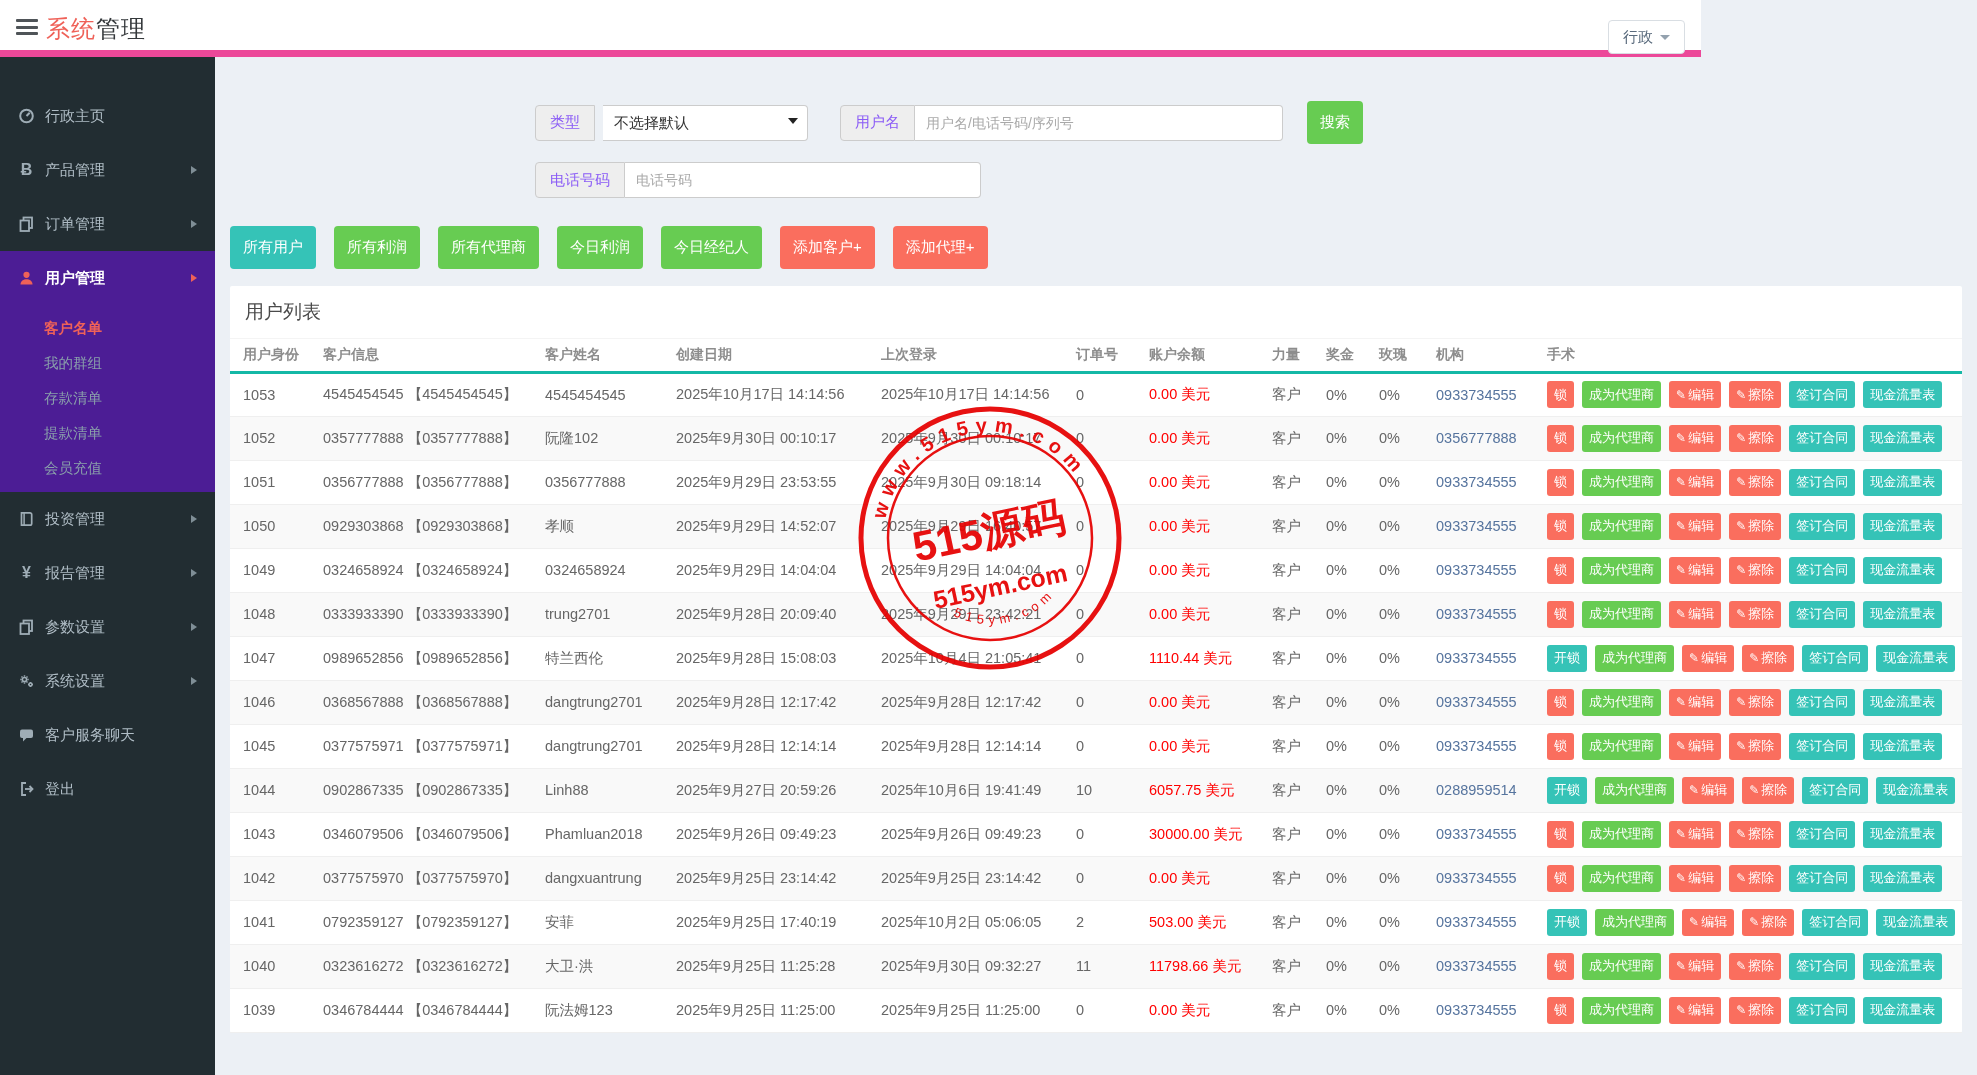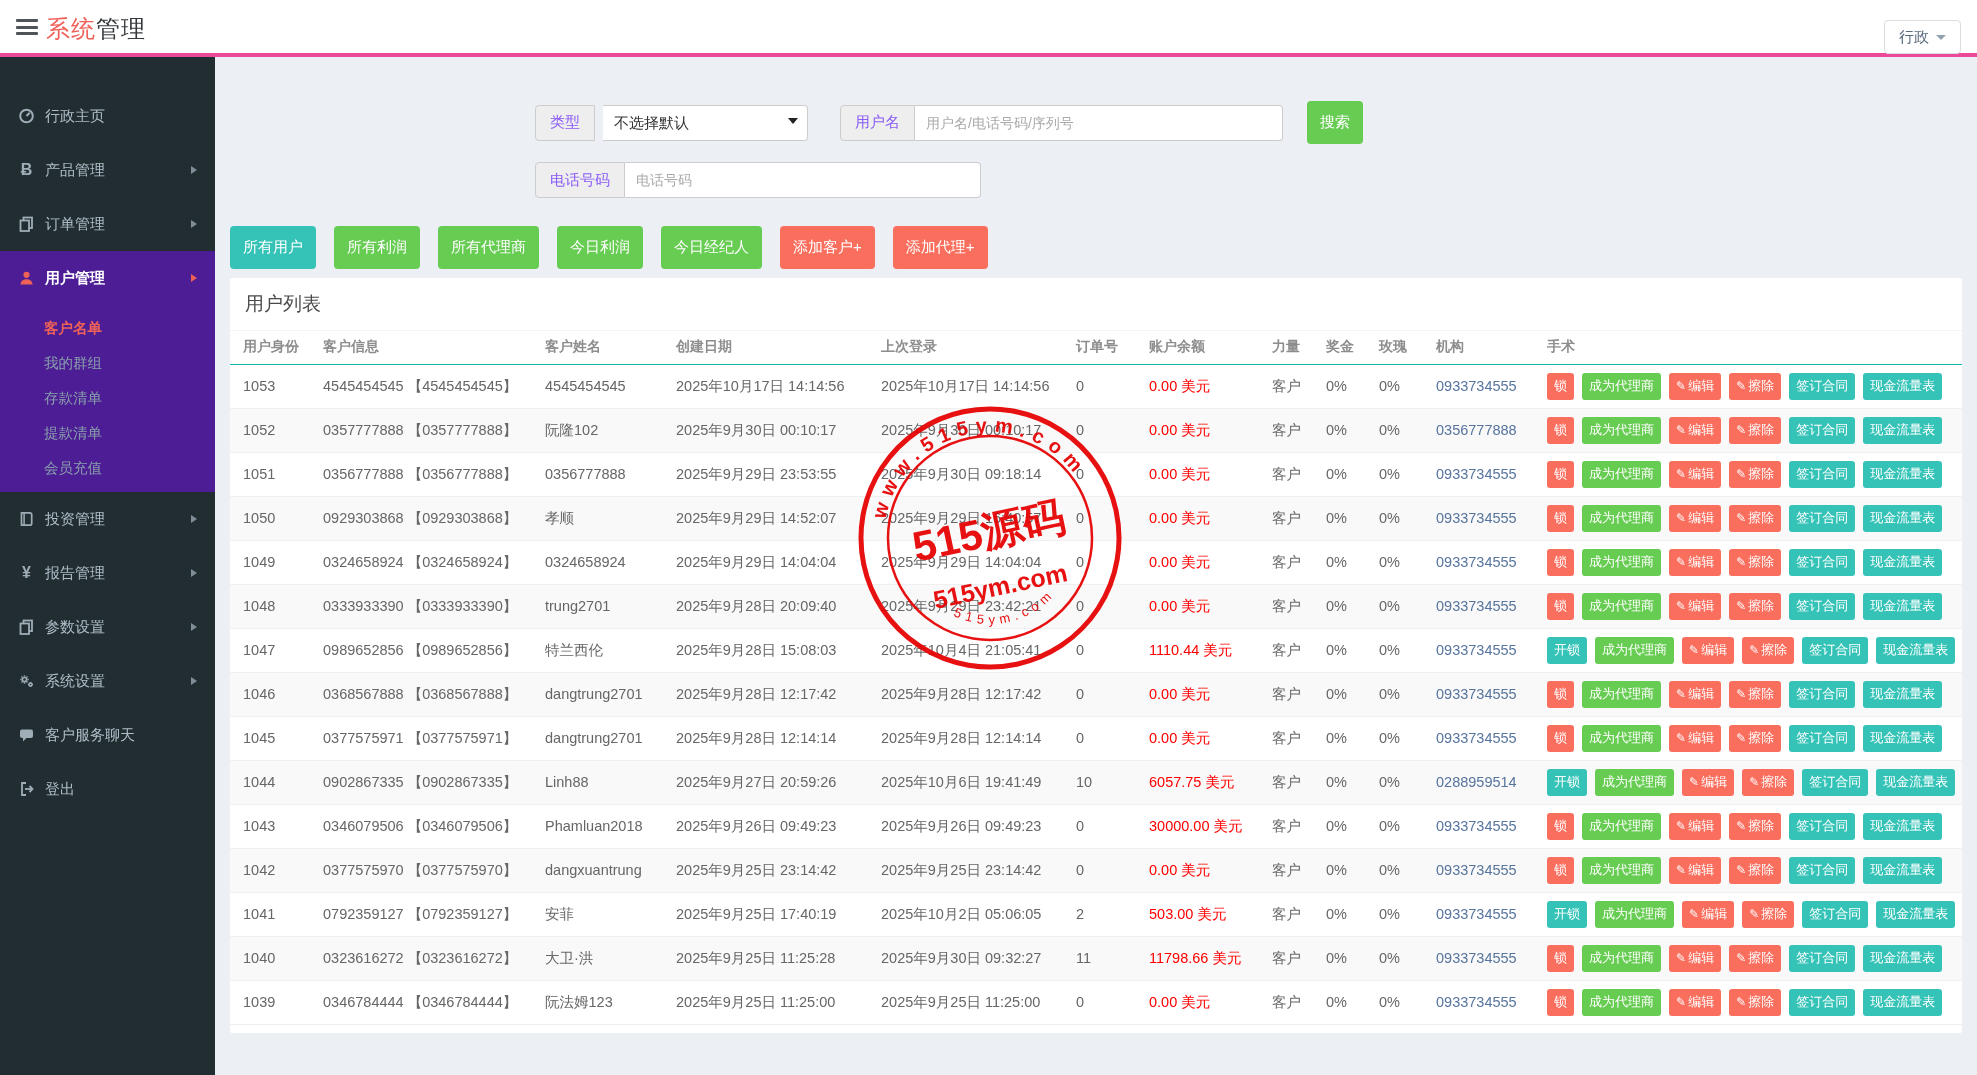--- a/index.html
+++ b/index.html
@@ -1,21 +1,21 @@
 <!DOCTYPE html>
 <html><head>
 <meta charset="utf-8">
 <style>
   * { margin:0; padding:0; box-sizing:border-box; }
   html,body { width:1977px; height:1075px; overflow:hidden; position:relative;
     font-family:"Liberation Sans","DejaVu Sans",sans-serif; background:#ecf0f5; font-size:15px; }
 
   
-  .navbar { position:absolute; top:0; left:0; width:1977px; height:57px; background:#ffffff;
-    border-bottom:4px solid #ec4899; z-index:20; }
+  .navbar { position:absolute; top:0; left:0; width:1701px; height:57px; background:#ffffff;
+    border-bottom:7px solid #ec4899; z-index:20; }
   .hamburger { position:absolute; left:16px; top:19px; width:22px; height:18px; cursor:pointer; }
   .hamburger span { display:block; height:3px; background:#4f5458; margin-bottom:3.5px; border-radius:1px; }
   .brand { position:absolute; left:46px; top:13px; font-size:24px; letter-spacing:1px; }
   .brand .red { color:#ef6158; }
   .brand .dark { color:#34383b; }
   .user-menu { position:absolute; right:16px; top:20px; height:34px; padding:0 14px; background:#fff;
     border:1px solid #d9dee3; border-radius:4px; color:#5a6b7d; font-size:15px; cursor:pointer;
     display:flex; align-items:center; gap:7px; }
   .caret-down { width:0; height:0; border-left:5px solid transparent; border-right:5px solid transparent;
     border-top:5px solid #93a1ae; }
@@ -56,28 +56,28 @@
     border-left:5px solid transparent; border-right:5px solid transparent; border-top:6px solid #222; }
   .gap32 { width:32px; } .gap24 { width:24px; }
   .btn { display:inline-flex; align-items:center; justify-content:center; height:43px; padding:0 13px;
     border:none; border-radius:4px; color:#fff; font-size:15px; cursor:pointer; font-family:inherit; }
   .btn-teal  { background:#35c3b7; }
   .btn-green { background:#67cc52; }
   .btn-red   { background:#fa6e5e; }
   .toolbar { margin-top:28px; display:flex; gap:18px; }
 
   
-  .panel { margin-top:9px; background:#ffffff; border-radius:2px; padding-bottom:8px; }
+  .panel { margin-top:17px; background:#ffffff; border-radius:2px; }
   .panel-title { font-size:19px; font-weight:400; color:#4a4a4a; padding:13px 15px; border-bottom:1px solid #f4f4f4; }
   table { width:100%; border-collapse:collapse; table-layout:fixed; }
   col.c-id{width:80px} col.c-info{width:222px} col.c-name{width:131px} col.c-created{width:205px}
   col.c-login{width:195px} col.c-orders{width:73px} col.c-balance{width:123px} col.c-role{width:54px}
   col.c-bonus{width:53px} col.c-rose{width:57px} col.c-org{width:111px} col.c-ops{width:auto}
   thead th { height:33px; padding:0 13px; text-align:left; font-size:14px; color:#8d8d8d; font-weight:bold;
-    border-bottom:1px solid #14b8a6; white-space:nowrap; }
+    border-bottom:3px solid #14b8a6; white-space:nowrap; }
   tbody td { height:44px; padding:0 13px; font-size:14.5px; color:#666; border-bottom:1px solid #efefef;
     white-space:nowrap; overflow:hidden; }
   tbody tr:nth-child(even) { background:#f9f9f9; }
   td.balance { color:#ff0000; }
   td.org a { color:#56749e; text-decoration:none; cursor:pointer; }
   td.ops { padding-right:4px; }
   .abtn { display:inline-flex; align-items:center; height:27px; padding:0 7px; margin-right:4px;
     border:none; border-radius:3px; color:#fff; font-size:13px; cursor:pointer; font-family:inherit; white-space:nowrap; }
   .abtn .pencil { margin-right:2px; font-size:12px; }
 

